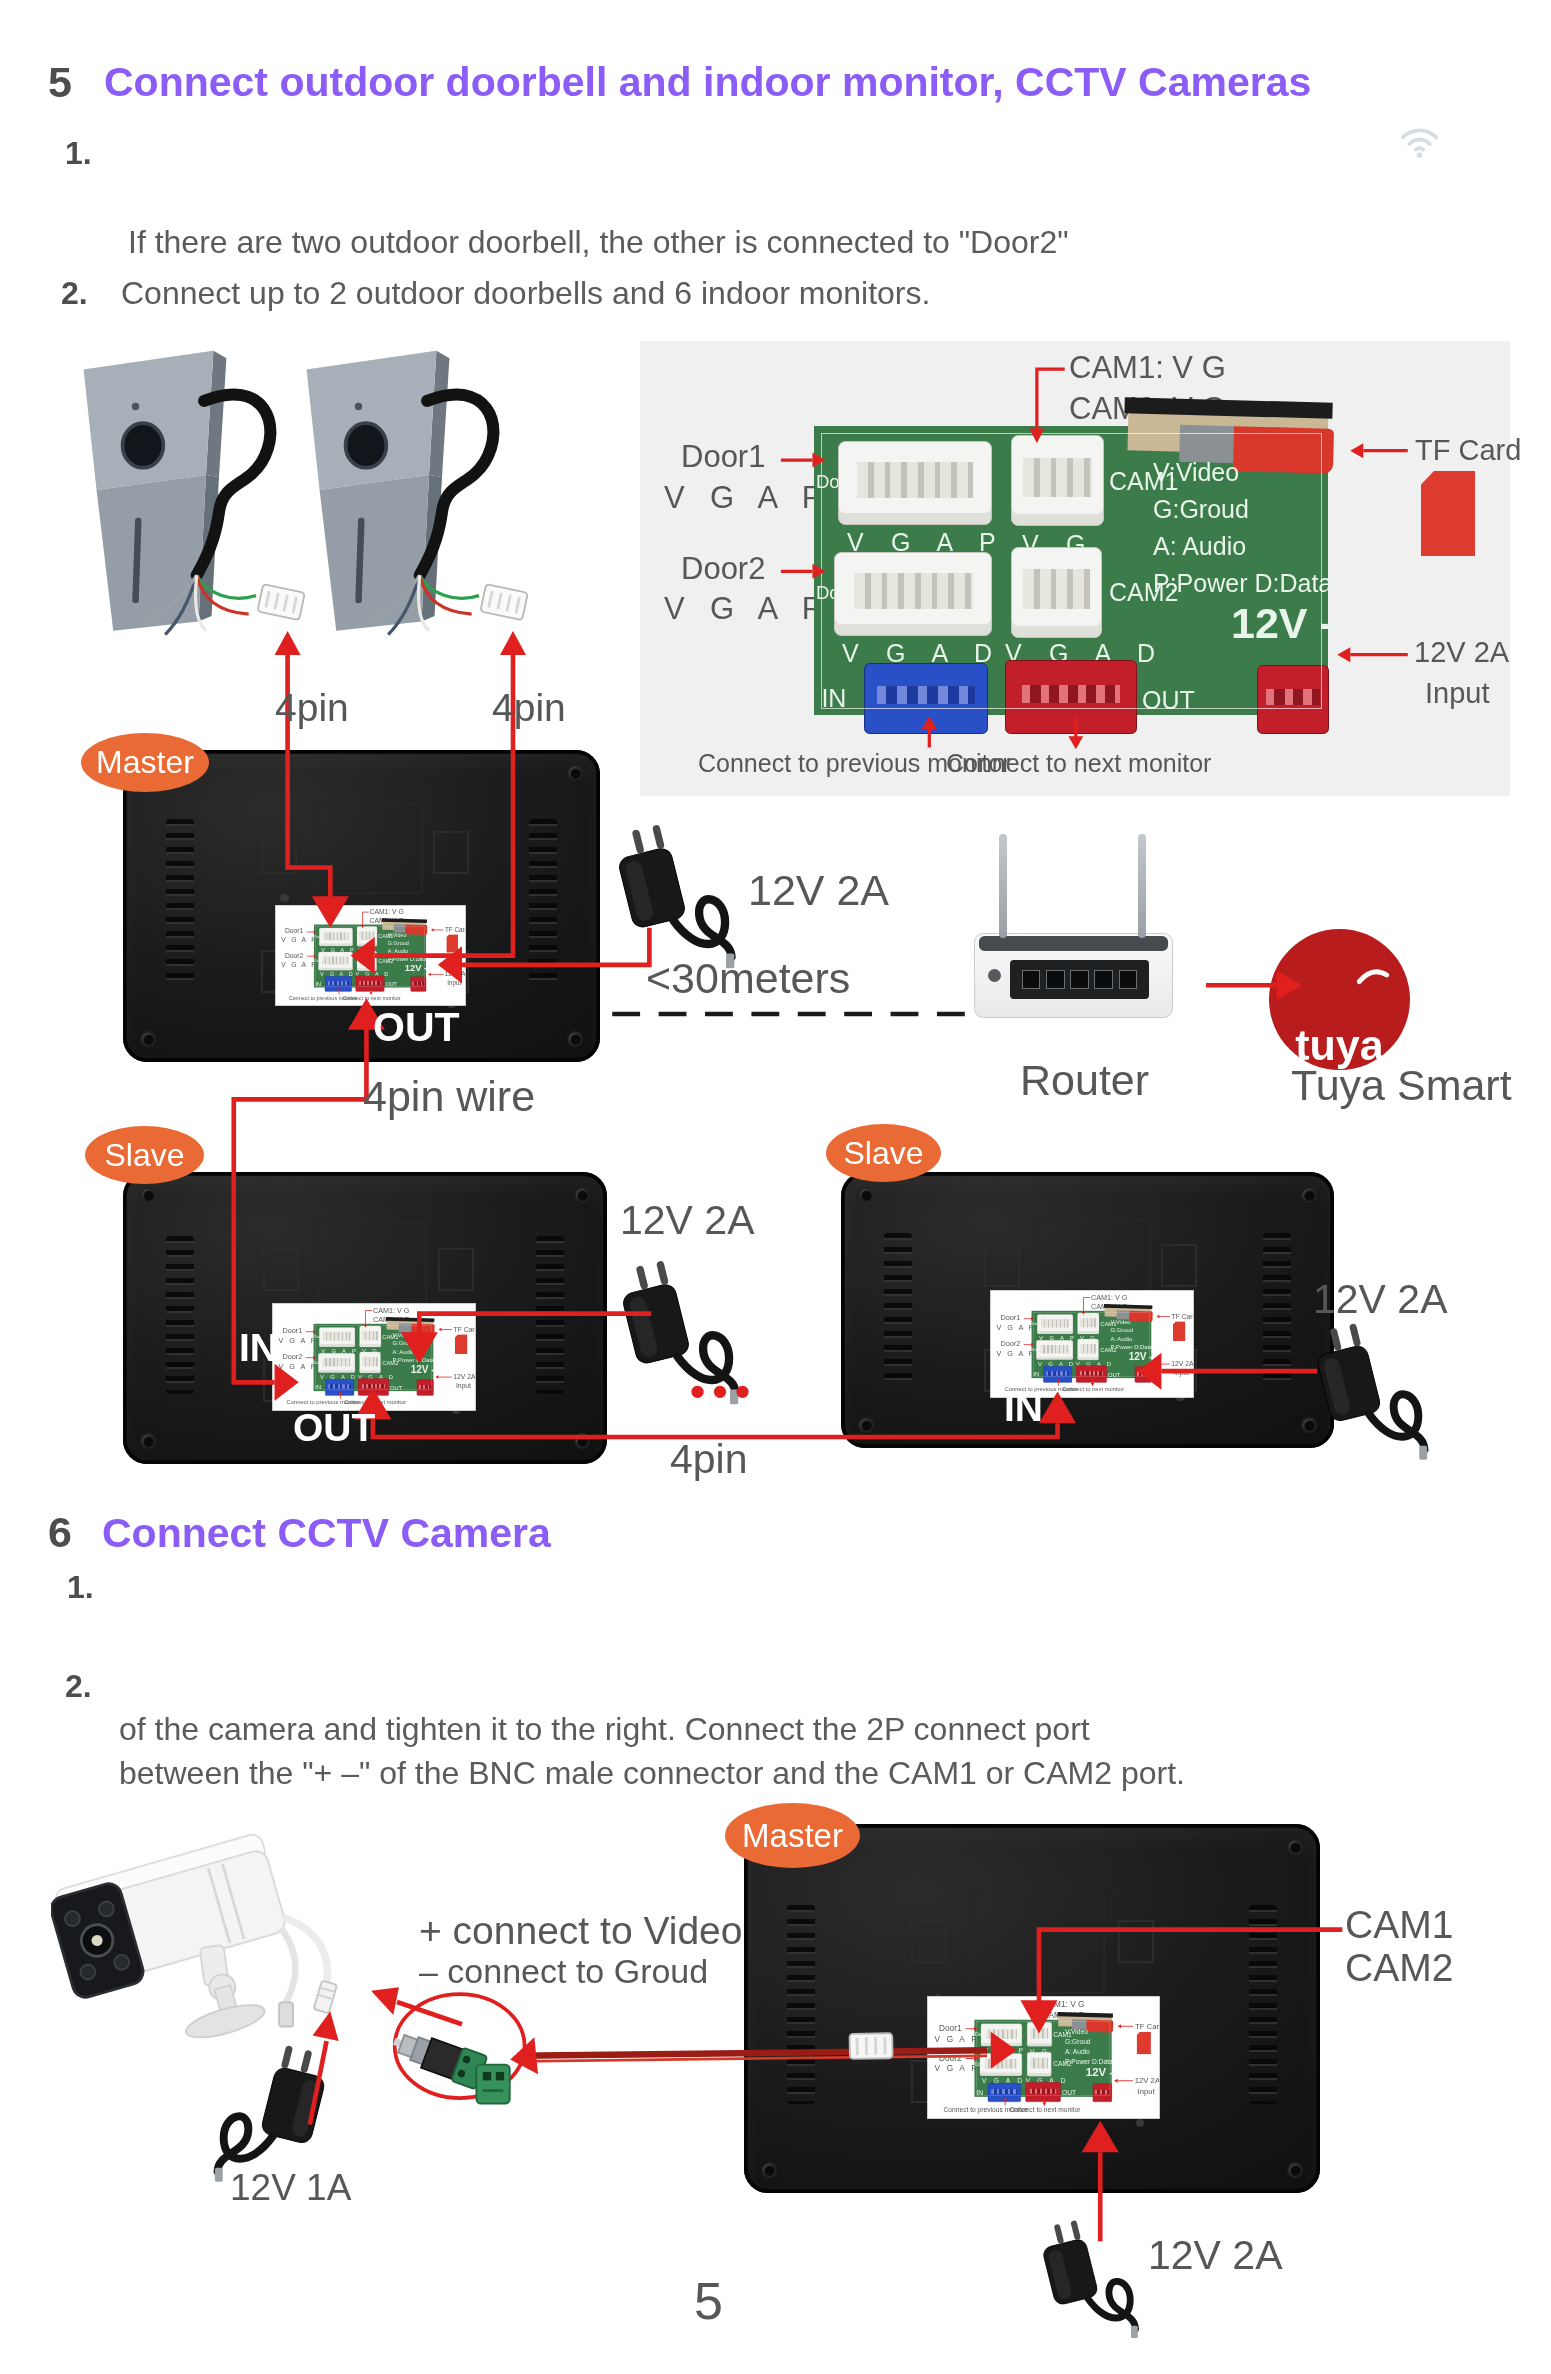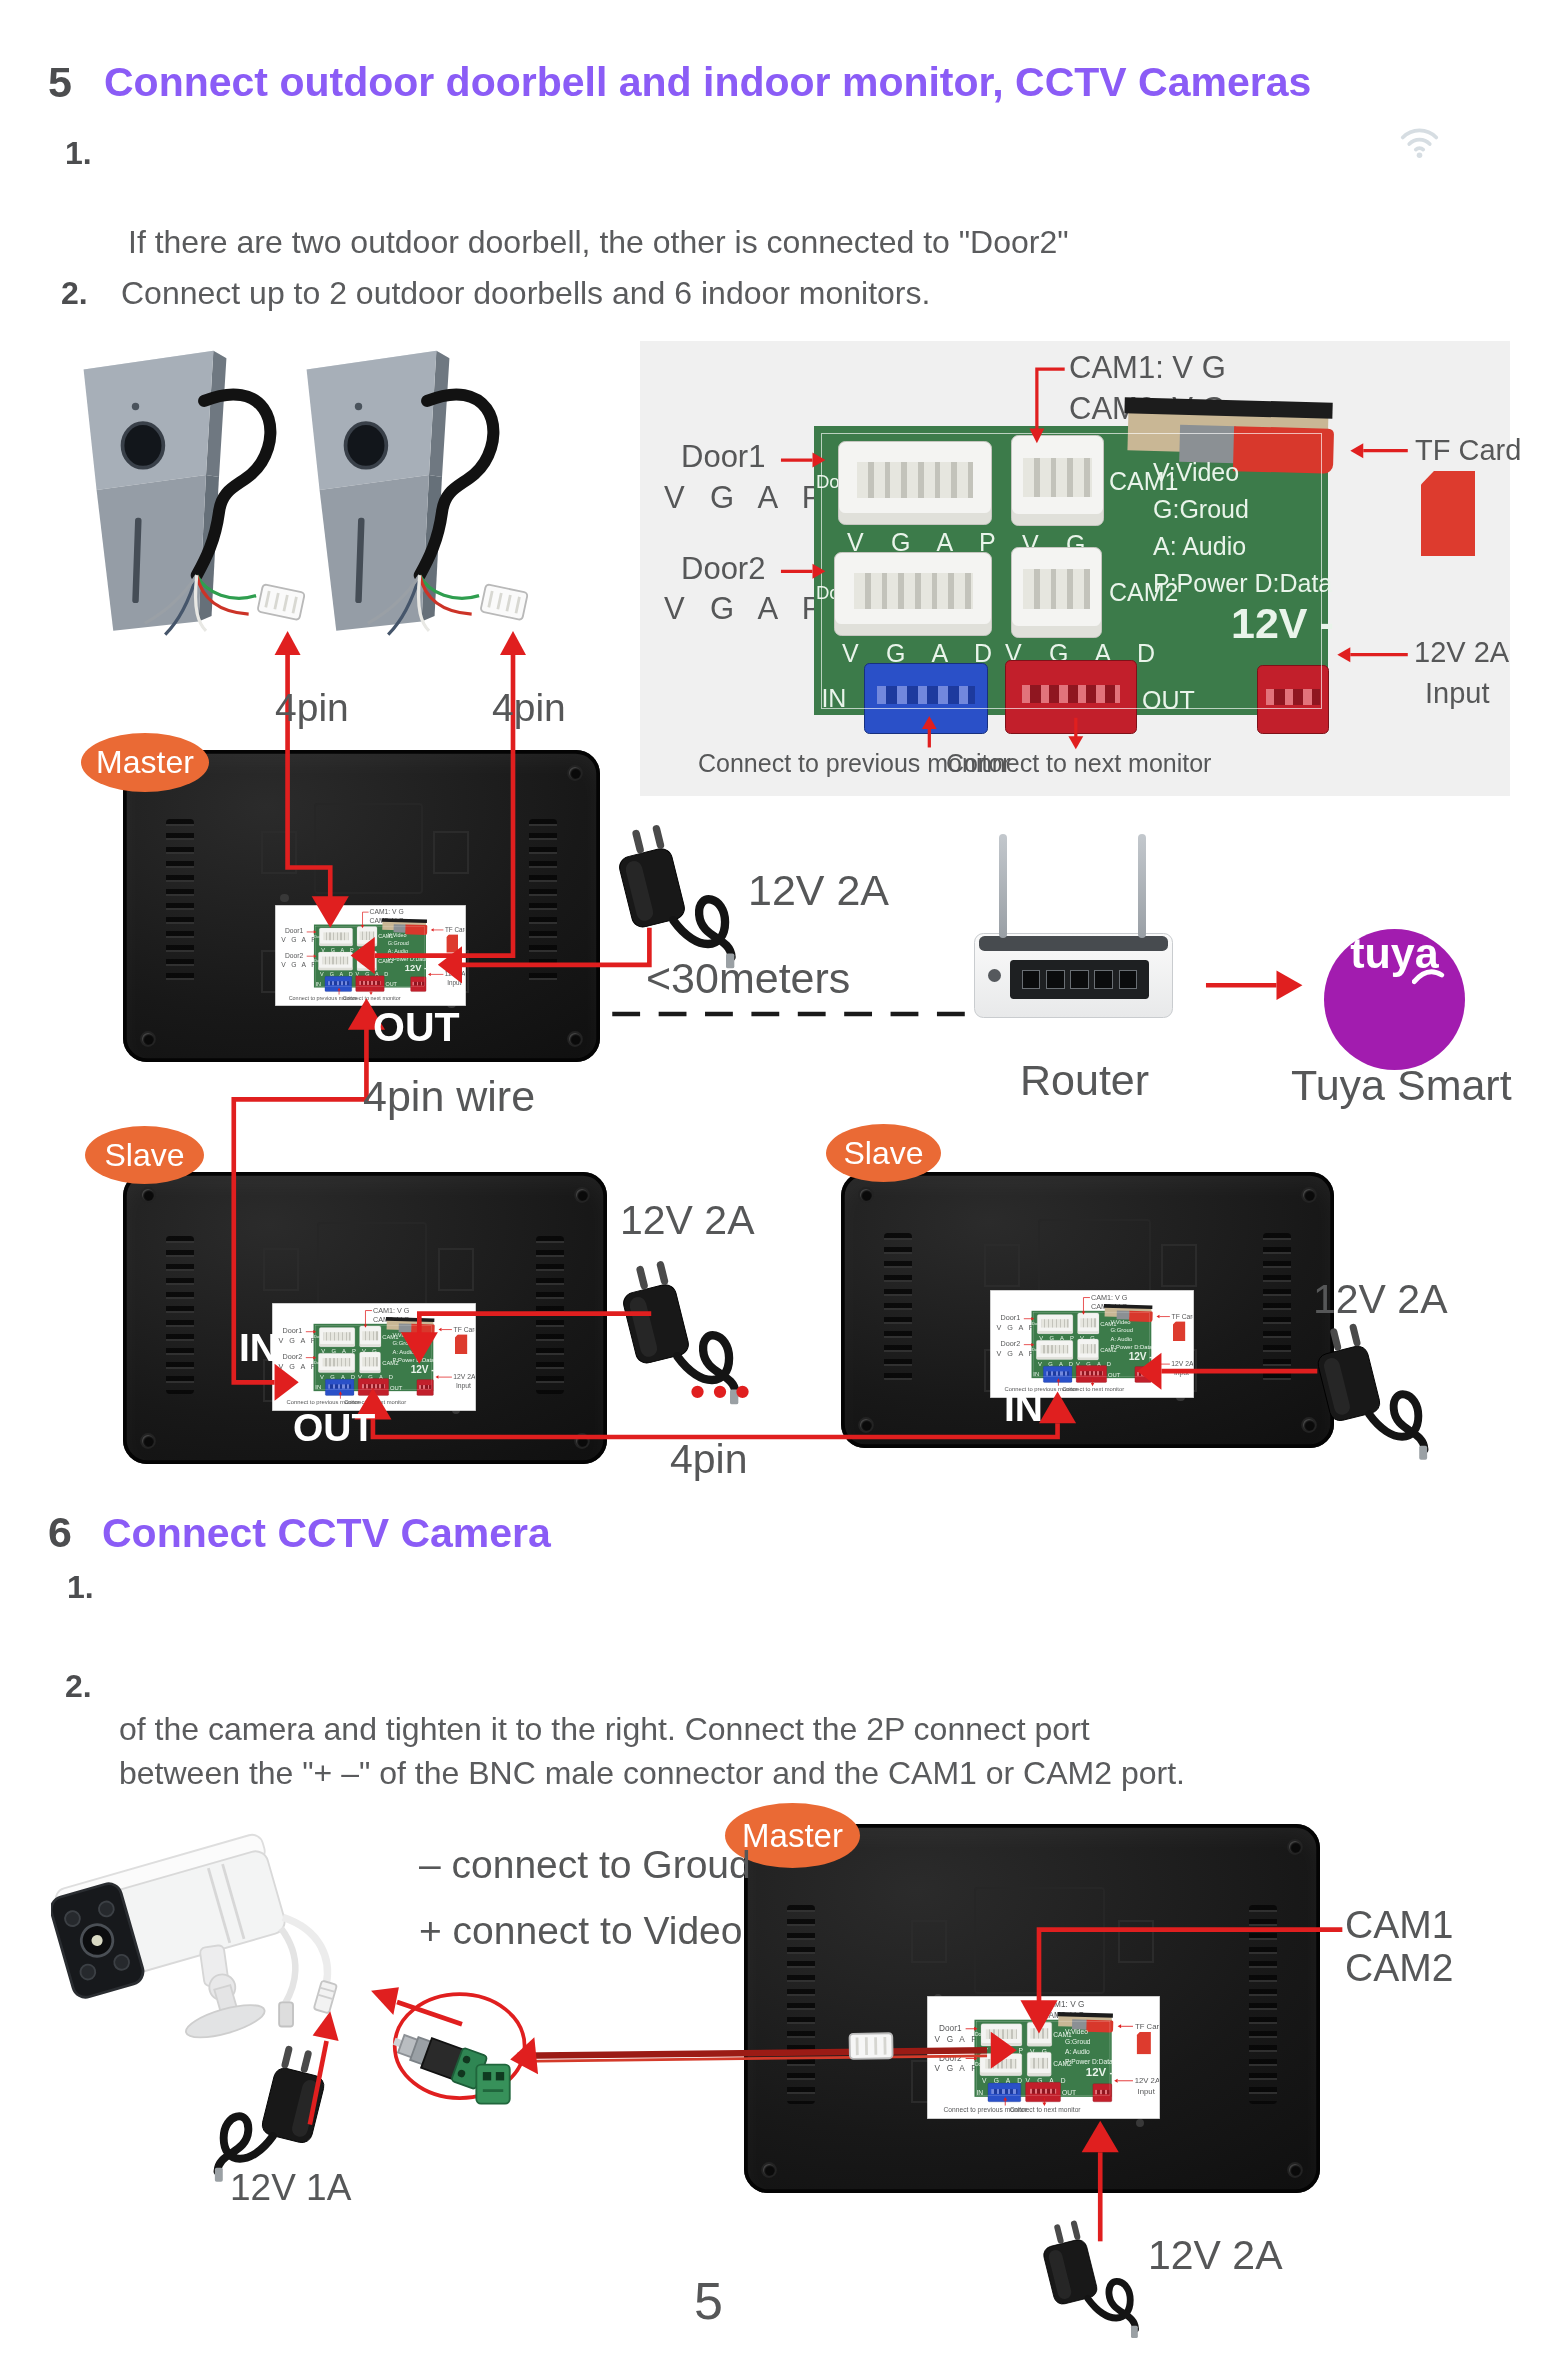--- a/index.html
+++ b/index.html
@@ -65,22 +65,22 @@
   
   .router{position:absolute;left:974px;top:933px;width:197px;height:83px;z-index:8;
           background:linear-gradient(#fafafa,#e8e9ea);border:1.9px solid #c9cccf;border-radius:9.3px;}
   .router::before{content:"";position:absolute;left:3.7px;right:3.7px;top:1.9px;height:15px;background:#474b4f;border-radius:5.6px;}
   .antenna{position:absolute;top:-100px;width:8.3px;height:104px;border-radius:4.6px;
           background:linear-gradient(#c3c8cd,#999fa5);z-index:7;}
   .rports{position:absolute;left:35px;top:26px;width:139px;height:39px;background:#1e2022;border-radius:3.7px;
           display:flex;align-items:center;justify-content:center;gap:5.6px;}
   .rport{width:16.7px;height:16.7px;border:1.9px solid #6a6f74;background:#0b0c0d;}
   .rbtn{position:absolute;left:13px;top:35px;width:13px;height:13px;border-radius:50%;background:#55595d;}
-  .tuya-circle{position:absolute;left:1324px;top:929px;width:141px;height:141px;border-radius:50%;
-          background:#a21caf;display:flex;align-items:flex-start;justify-content:center;z-index:8;}
+  .tuya-circle{position:absolute;left:1269px;top:929px;width:141px;height:141px;border-radius:50%;
+          background:#b91c1c;display:flex;align-items:flex-end;justify-content:center;z-index:8;}
   .tuya-circle span{color:#fff;font-size:43px;font-weight:bold;}
   .tuya-arc{position:absolute;right:20.4px;top:35px;width:33px;height:22px;}
   .tuya-arc path{stroke:#fff;stroke-width:4.5;fill:none;stroke-linecap:round;}
   
   #overlay{position:absolute;left:0;top:0;width:1552px;height:2375px;z-index:30;pointer-events:none;}
   #overlay path.red{stroke:#e01f1f;stroke-width:5;fill:none;}
   #overlay polygon.red{fill:#e01f1f;}
   .dev-svg{position:absolute;z-index:8;}
 </style>
 </head>
@@ -537,21 +537,21 @@
     <path d="M248,104 C272,136 264,166 252,186" fill="none" stroke="#e4e4e4" stroke-width="7"></path>
     <g transform="rotate(16 296 176)">
       <rect x="288" y="162" width="17" height="32" rx="3" fill="#f2f2f2" stroke="#c6c6c6" stroke-width="2"></rect>
       <line x1="288" y1="170" x2="305" y2="170" stroke="#cfcfcf" stroke-width="2"></line>
       <line x1="288" y1="178" x2="305" y2="178" stroke="#cfcfcf" stroke-width="2"></line>
     </g>
     <rect x="246" y="184" width="15" height="26" rx="3" fill="#dddddd" stroke="#c2c2c2" stroke-width="2"></rect>
   </svg>
 
   <span class="abs gtext" style="left:419px;top:1909px;font-size:39px">+ connect to Video</span>
-  <span class="abs gtext" style="left:419px;top:1843px;font-size:39px">– connect to Groud</span>
+  <span class="abs gtext" style="left:419px;top:1952px;font-size:34px">– connect to Groud</span>
 
   <svg class="abs dev-svg" style="left:378px;top:1983px" width="167" height="141" viewBox="0 0 180 152">
     <ellipse cx="88" cy="68" rx="70" ry="56" fill="none" stroke="#e01f1f" stroke-width="4"></ellipse>
     <g transform="translate(30,46) rotate(20)">
       <rect x="-6" y="16" width="10" height="8" fill="#cfd3d6"></rect>
       <rect x="2" y="10" width="16" height="20" fill="#b9bdc1" stroke="#8d9196" stroke-width="2"></rect>
       <rect x="17" y="7" width="15" height="26" fill="#9aa0a5" stroke="#7c8287" stroke-width="2"></rect>
       <rect x="31" y="3" width="36" height="34" fill="#2a2a2a" stroke="#111" stroke-width="2"></rect>
       <rect x="66" y="1" width="28" height="38" rx="4" fill="#2f8653" stroke="#1d5c38" stroke-width="2"></rect>
       <circle cx="74" cy="12" r="4" fill="#11361f"></circle>

